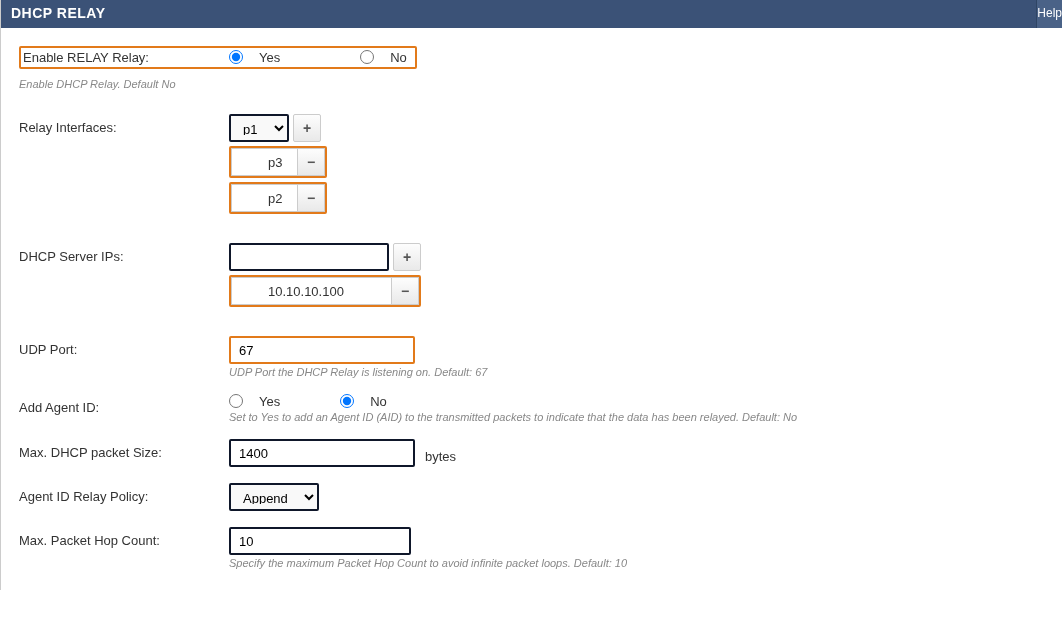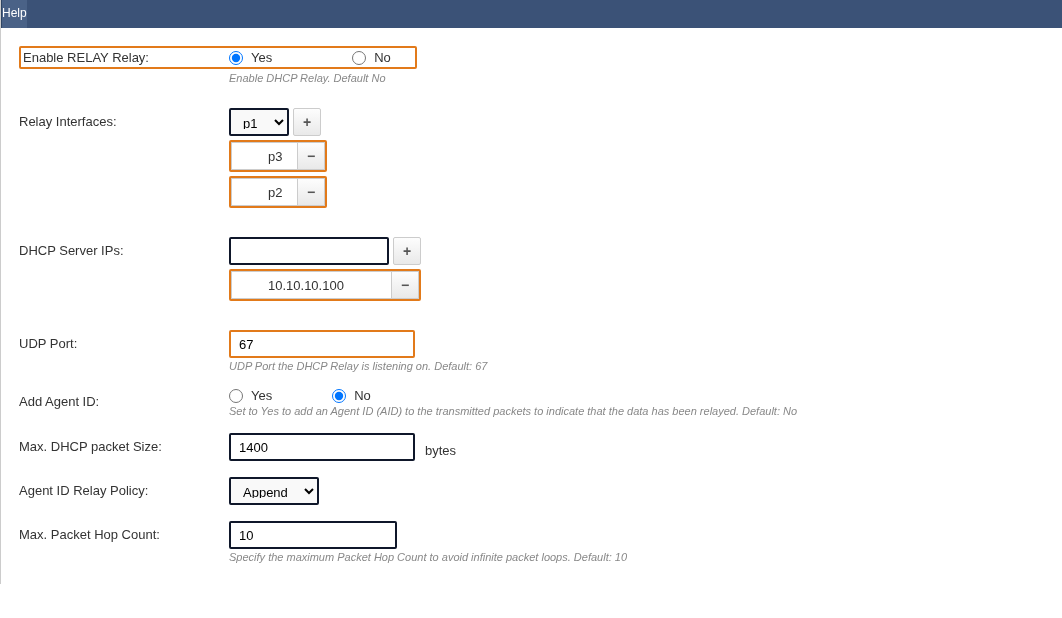--- a/index.html
+++ b/index.html
@@ -62,22 +62,21 @@
     font-style: italic;
     margin-top: 2px;
   }
   .radio-group {
     display: flex;
     align-items: center;
     gap: 60px;
   }
   .radio-opt {
     display: flex;
-    align-items: center;
-    gap: 8px;
+    gap: 16px;
     font-size: 13px;
   }
   input[type="radio"] {
     width: 14px; height: 14px;
     margin: 0;
   }
   .ctrl-row {
     display: flex;
     align-items: stretch;
     margin-bottom: 4px;
@@ -144,20 +143,21 @@
     color: #333;
   }
   select.ctrl-select { appearance: menulist; }
 </style>
 </head>
 <body>
 
 <div class="page">
 
   <div class="titlebar">
+    <div class="title">DHCP RELAY</div>
     <div class="help">Help</div>
   </div>
 
   <div class="form-area">
 
     <div class="row">
       <div class="label-col" style="padding-top:4px;">
         <span class="row-highlighted" style="width:398px; justify-content:flex-start;">
           <span style="width:208px; padding-left:2px;">Enable RELAY Relay:</span>
           <span class="radio-group" style="gap:80px;">
@@ -167,21 +167,21 @@
             </label>
             <label class="radio-opt">
               <input type="radio" name="enable" style="">
               <span>No</span>
             </label>
           </span>
         </span>
       </div>
       <div class="field-col"></div>
     </div>
-    <div class="row" style="margin-top:-4px; margin-bottom:18px;">
+    <div class="row" style="margin-top:-4px; margin-bottom:18px;flex-direction:column;">
       <div class="label-col"></div>
       <div class="field-col">
           <div class="hint">Enable DHCP Relay. Default No</div>
         </div>
     </div>
 
     <div class="row">
       <div class="label-col">Relay Interfaces:</div>
       <div class="field-col">
         <div class="ctrl-row">
@@ -260,19 +260,19 @@
         <select class="ctrl-select" style="width:90px;">
           <option>Append</option>
         </select>
       </div>
     </div>
 
 
     <div class="row" style="margin-top:10px;">
       <div class="label-col">Max. Packet Hop Count:</div>
       <div class="field-col">
-        <input class="ctrl-input" style="width: 168px;" value="10">
+        <input class="ctrl-input" style="width: 182px;" value="10">
         <div class="hint">Specify the maximum Packet Hop Count to avoid infinite packet loops. Default: 10</div>
       </div>
     </div>
 
   </div>
 </div>
 
 </body></html>

